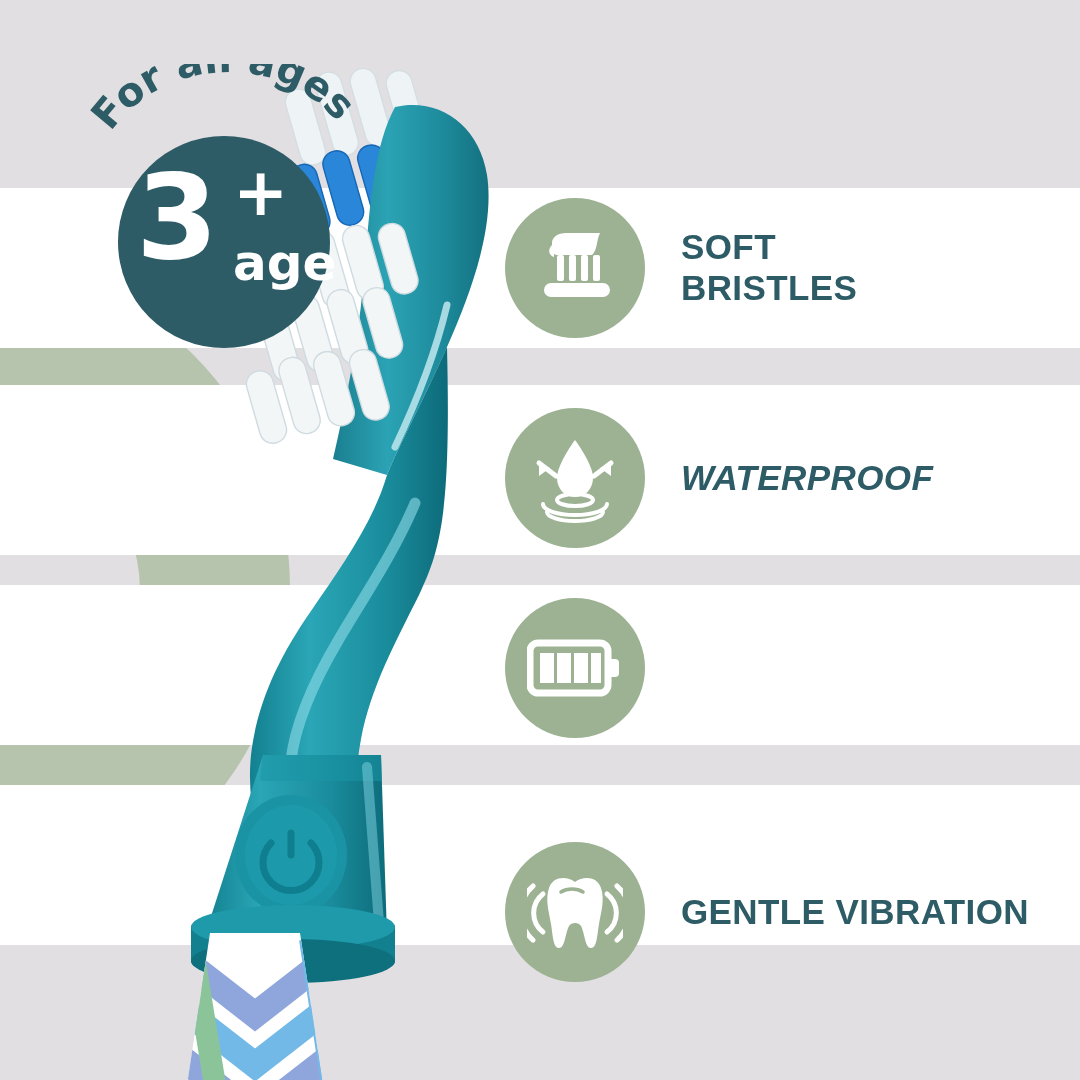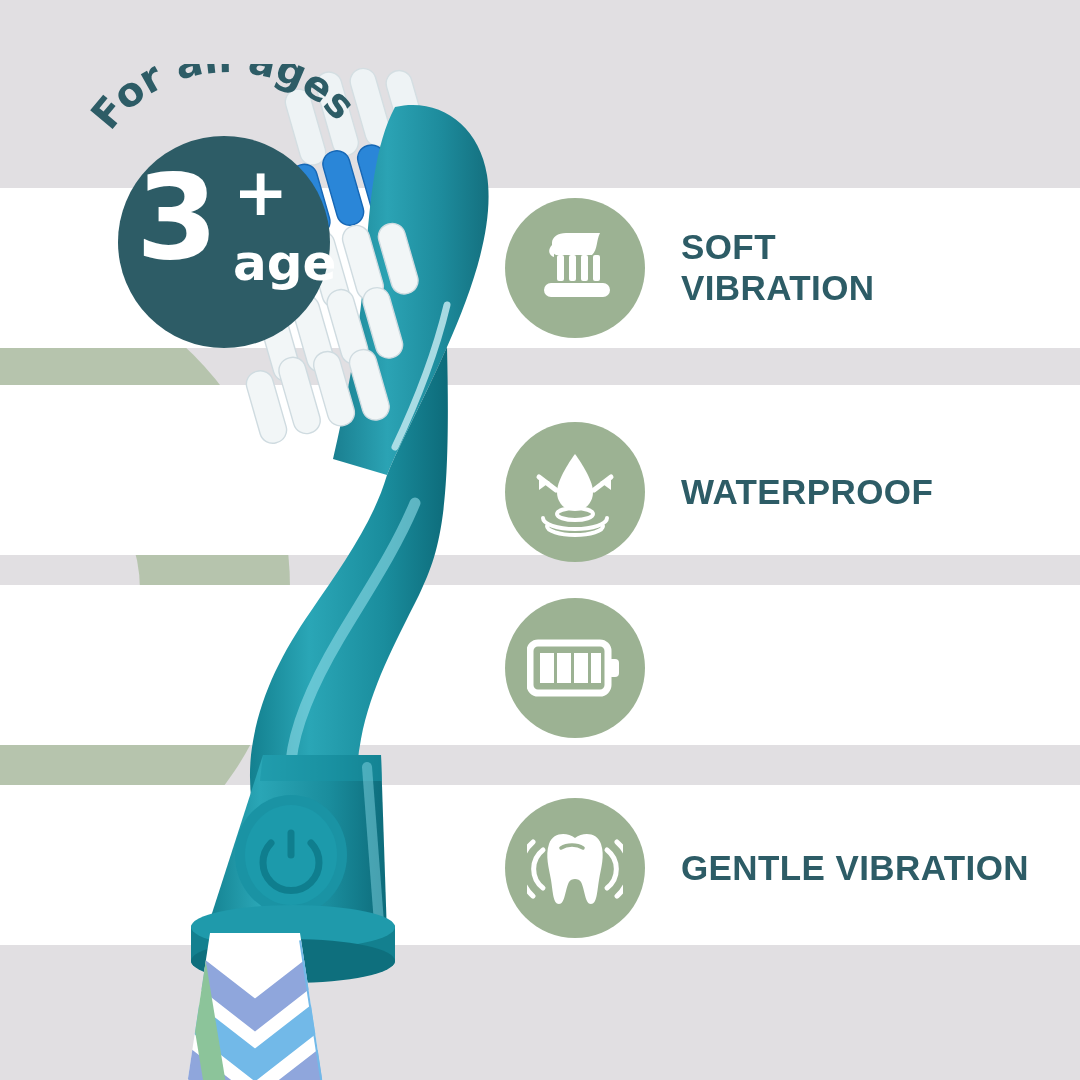--- a/index.html
+++ b/index.html
@@ -199,23 +199,23 @@
       <g fill="#ffffff">
         <rect x="27" y="32" width="7" height="26" rx="2"></rect>
         <rect x="39" y="32" width="7" height="26" rx="2"></rect>
         <rect x="51" y="32" width="7" height="26" rx="2"></rect>
         <rect x="63" y="32" width="7" height="26" rx="2"></rect>
       </g>
       <rect x="14" y="60" width="66" height="14" rx="7" fill="#ffffff"></rect>
     </svg>
         </div>
         <div class="feature-label">SOFT
-VIBRATION</div>
-      </div>
-      <div class="feature" style="top: 422px;">
+BRISTLES</div>
+      </div>
+      <div class="feature" style="top: 408px; font-style: italic;">
         <div class="badge-circle">
           <svg width="92" height="92" viewBox="0 0 92 92">
       <path d="M46 8 C46 8 28 32 28 46 C28 57 36 65 46 65 C56 65 64 57 64 46 C64 32 46 8 46 8 Z" fill="#ffffff"></path>
       <g stroke="#ffffff" stroke-width="5" fill="none" stroke-linecap="round">
         <path d="M27 44 L10 31"></path>
         <path d="M65 44 L82 31"></path>
       </g>
       <path d="M10 31 L10 44 L21 36 Z" fill="#ffffff"></path>
       <path d="M82 31 L82 44 L71 36 Z" fill="#ffffff"></path>
       <g stroke="#ffffff" fill="none" stroke-linecap="round">
@@ -234,21 +234,21 @@
       <rect x="81" y="24" width="11" height="18" rx="4" fill="#ffffff"></rect>
       <g fill="#ffffff">
         <rect x="13" y="18" width="14" height="30"></rect>
         <rect x="30" y="18" width="14" height="30"></rect>
         <rect x="47" y="18" width="14" height="30"></rect>
         <rect x="64" y="18" width="10" height="30"></rect>
       </g>
     </svg>
         </div>
       </div>
-      <div class="feature" style="top: 798px; justify-content: space-between;">
+      <div class="feature" style="top: 842px; justify-content: space-between;">
         <div class="badge-circle">
           <svg width="96" height="92" viewBox="0 0 96 92">
       <path d="M48 16 C40 10 26 10 22 22 C18 34 22 46 24 58 C26 70 26 82 32 82
                C38 82 38 68 42 60 C44 56 52 56 54 60 C58 68 58 82 64 82
                C70 82 70 70 72 58 C74 46 78 34 74 22 C70 10 56 10 48 16 Z" fill="#ffffff"></path>
       <path d="M34 26 C40 22 50 22 56 26" stroke="#9cb293" stroke-width="3.5" fill="none" stroke-linecap="round"></path>
       <g stroke="#ffffff" stroke-width="5" fill="none" stroke-linecap="round">
         <path d="M16 28 A24 24 0 0 0 16 66"></path>
         <path d="M6 20 A36 36 0 0 0 6 74"></path>
         <path d="M80 28 A24 24 0 0 1 80 66"></path>

